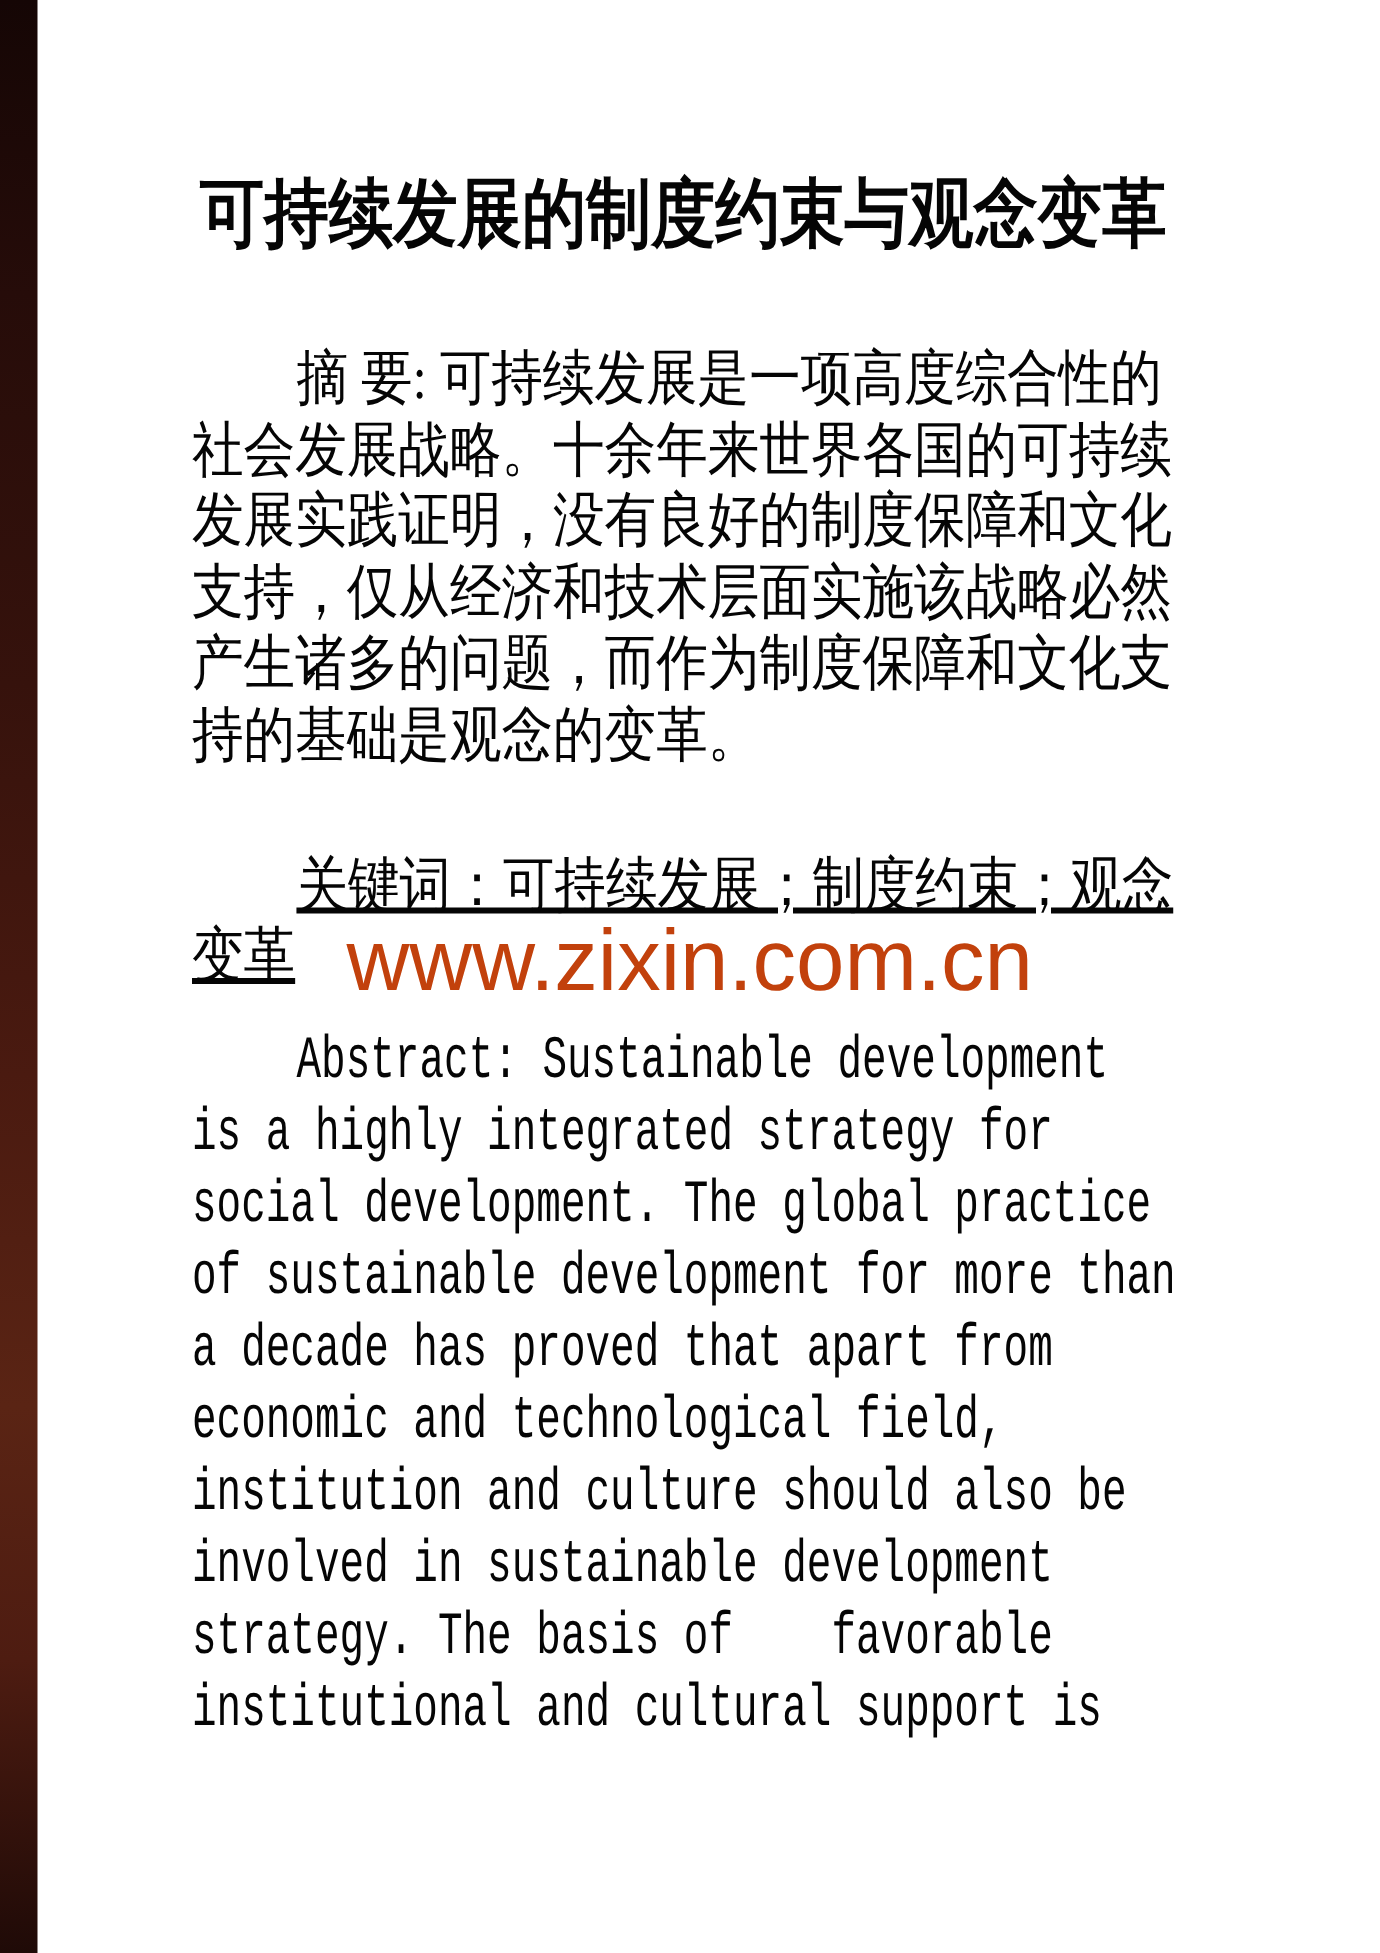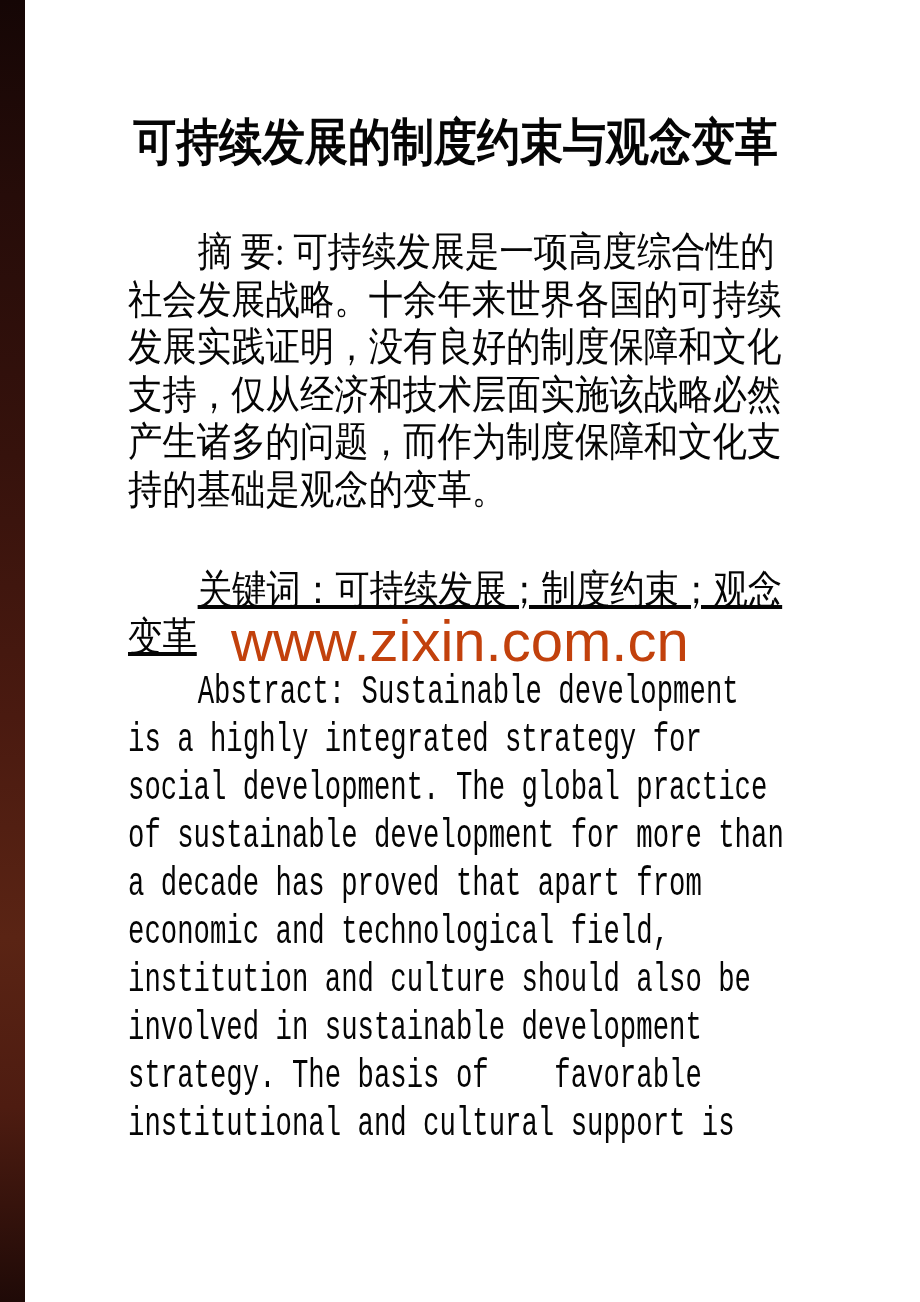--- a/index.html
+++ b/index.html
@@ -27,21 +27,21 @@
     margin:112px 0 0 0;
     width:762px;
     transform:scaleX(0.8596); transform-origin:0 0;
     font-size:50px; font-weight:bold;
     line-height:60px; height:60px;
     text-align:center; white-space:pre;
   }
   .zh-para { margin:0; }
   .para-abstract-zh { margin-top:56px; }
   .para-keywords   { margin-top:52px;text-decoration:underline; }
-  .para-abstract-en{ margin-top:8px; }
+  .para-abstract-en{ margin-top:24px; }
   .zh-line {
     font-size:40px; line-height:47.6px; height:47.6px;
     width:762px;
     transform:scaleX(0.8596); transform-origin:0 0;
     white-space:pre;
   }
   .zh-line.indent { text-indent:81px; }
   .en-line {
     font-family:"Liberation Mono","DejaVu Sans Mono",monospace;
     font-size:40px; line-height:48px; height:48px;

